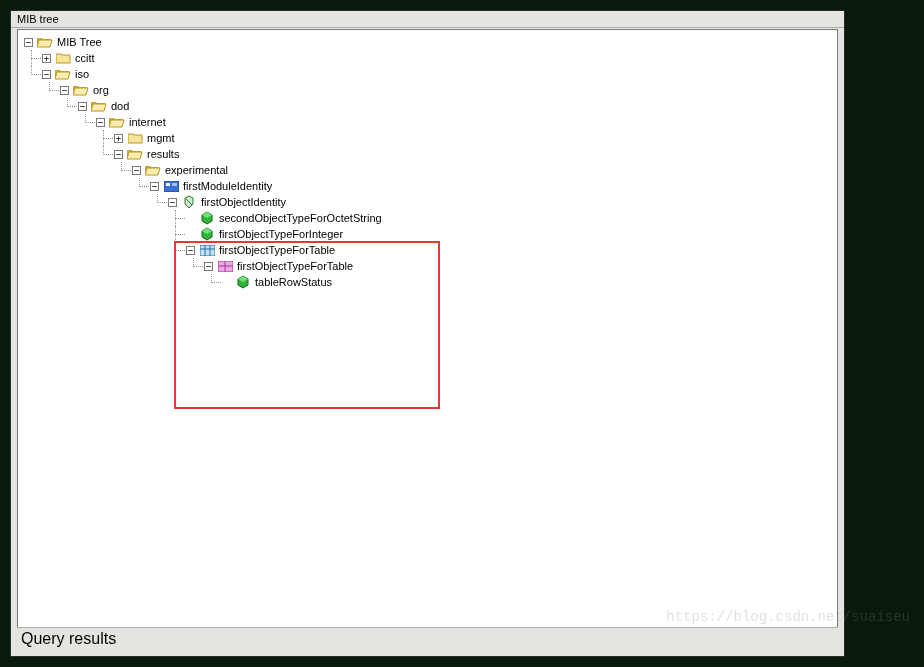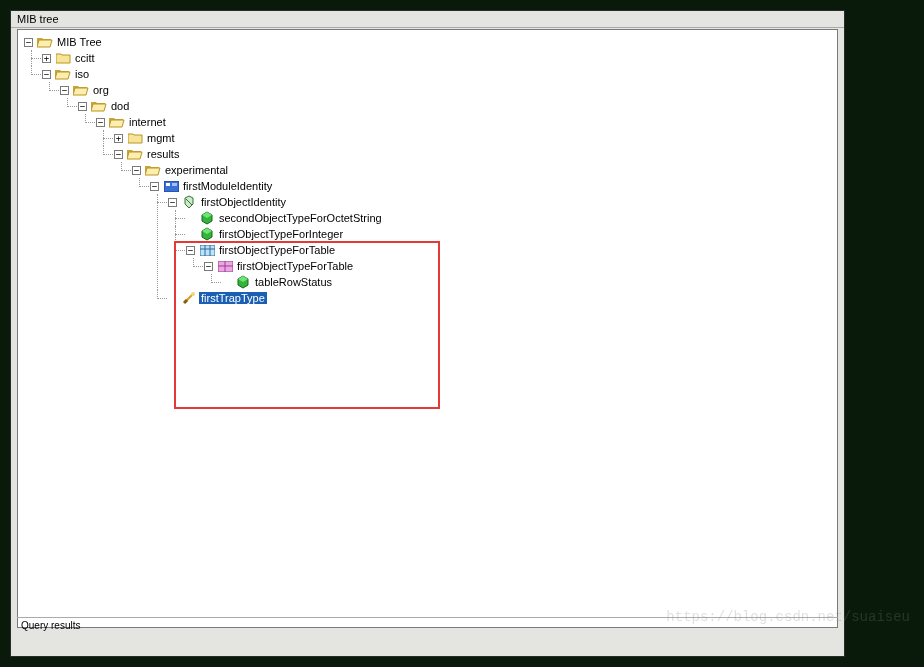--- a/index.html
+++ b/index.html
@@ -29,23 +29,23 @@
   .tree-panel {
     position:absolute;
     left:6px; top:18px;
     right:6px; bottom:28px;
     background:#fff;
     border:1px solid #7a7a7a;
     overflow:auto;
   }
   .query {
     position:absolute;
-    left:6px; right:6px; bottom:23px;
+    left:6px; right:6px; bottom:6px;
     padding:2px 4px;
-    font-size:10px;
+    font-size:16px;
     border-top:1px solid #aaa;
   }
   
   ul.tree, ul.tree ul {
     list-style:none;
     margin:0;
     padding-left:18px;
     position:relative;
   }
   ul.tree { padding:4px 4px 4px 6px; }
@@ -308,33 +308,20 @@
                                                         </span>
                                                         <span class="lbl">tableRowStatus</span>
                                                       </div>
                                                     </li>
                                                   </ul>
                                                 </li>
                                               </ul>
                                             </li>
                                           </ul>
                                         </li>
-                                        <li>
-                                          <div class="row">
-                                            <span class="exp hide"></span>
-                                            <span class="ic">
-                                              <svg width="14" height="14">
-                                                <path d="M3 11 L11 3" stroke="#d89c1e" stroke-width="2"></path>
-                                                <path d="M2 12 L5 9" stroke="#8a5a0f" stroke-width="3"></path>
-                                                <circle cx="11" cy="3" r="2" fill="#f6d679"></circle>
-                                              </svg>
-                                            </span>
-                                            <span class="lbl sel">firstTrapType</span>
-                                          </div>
-                                        </li>
                                       </ul>
                                     </li>
                                   </ul>
                                 </li>
                               </ul>
                             </li>
                           </ul>
                         </li>
                       </ul>
                     </li>

